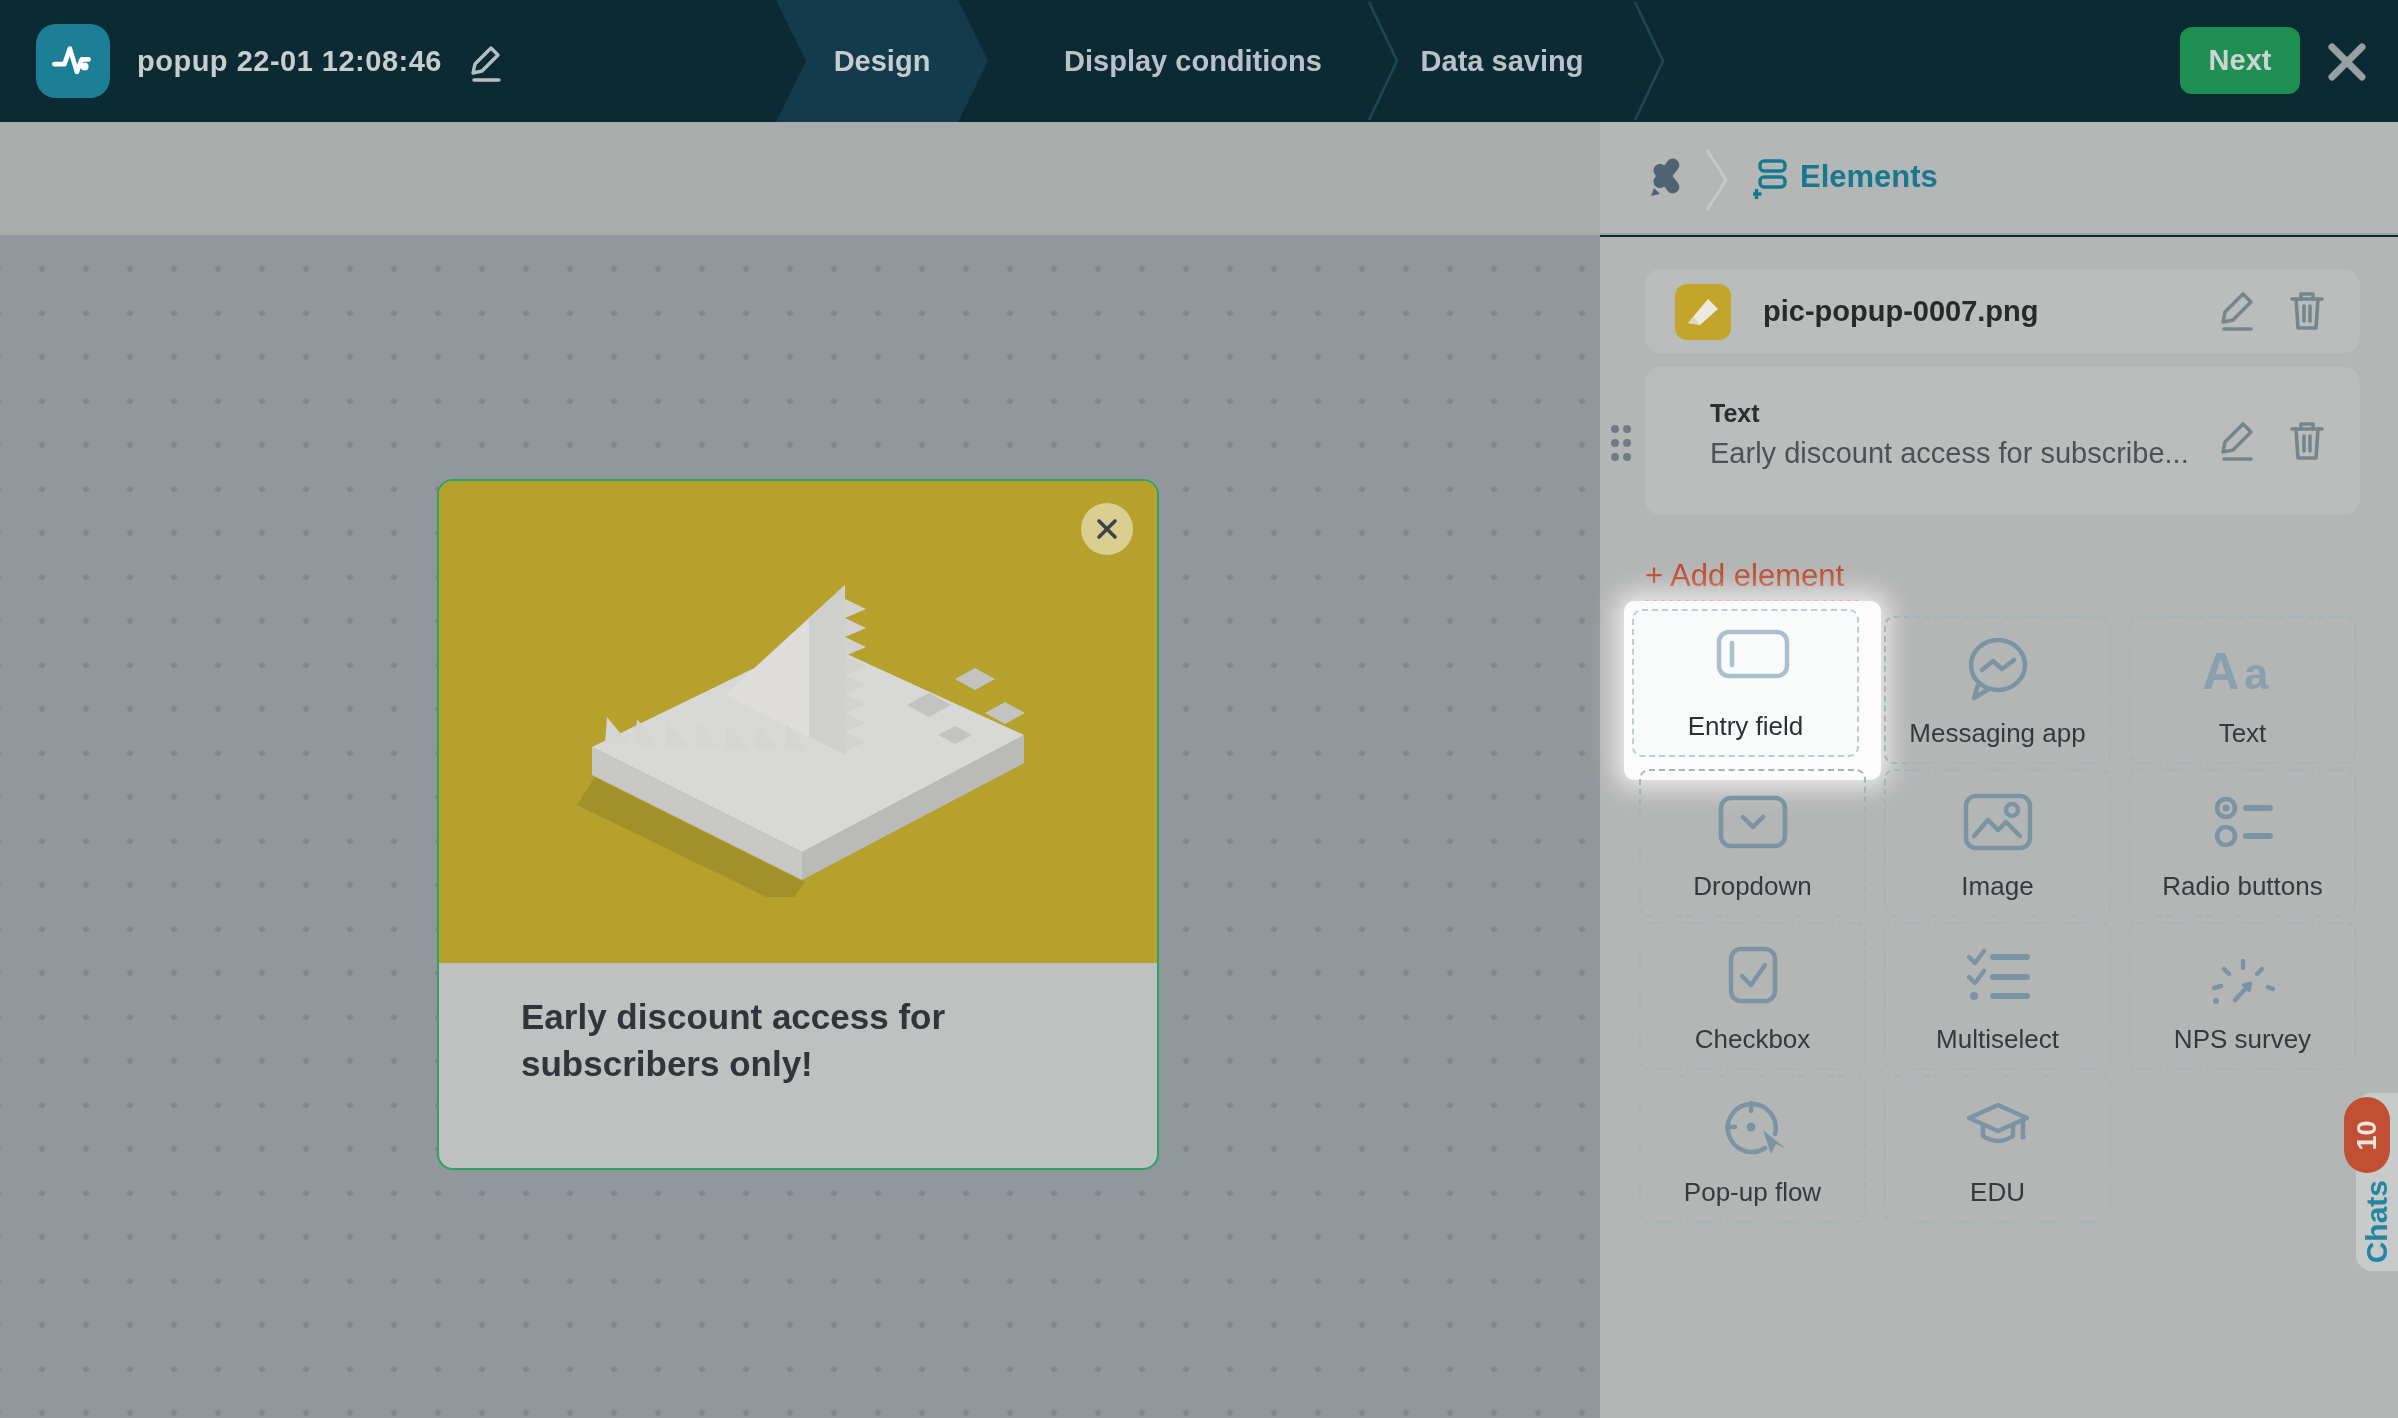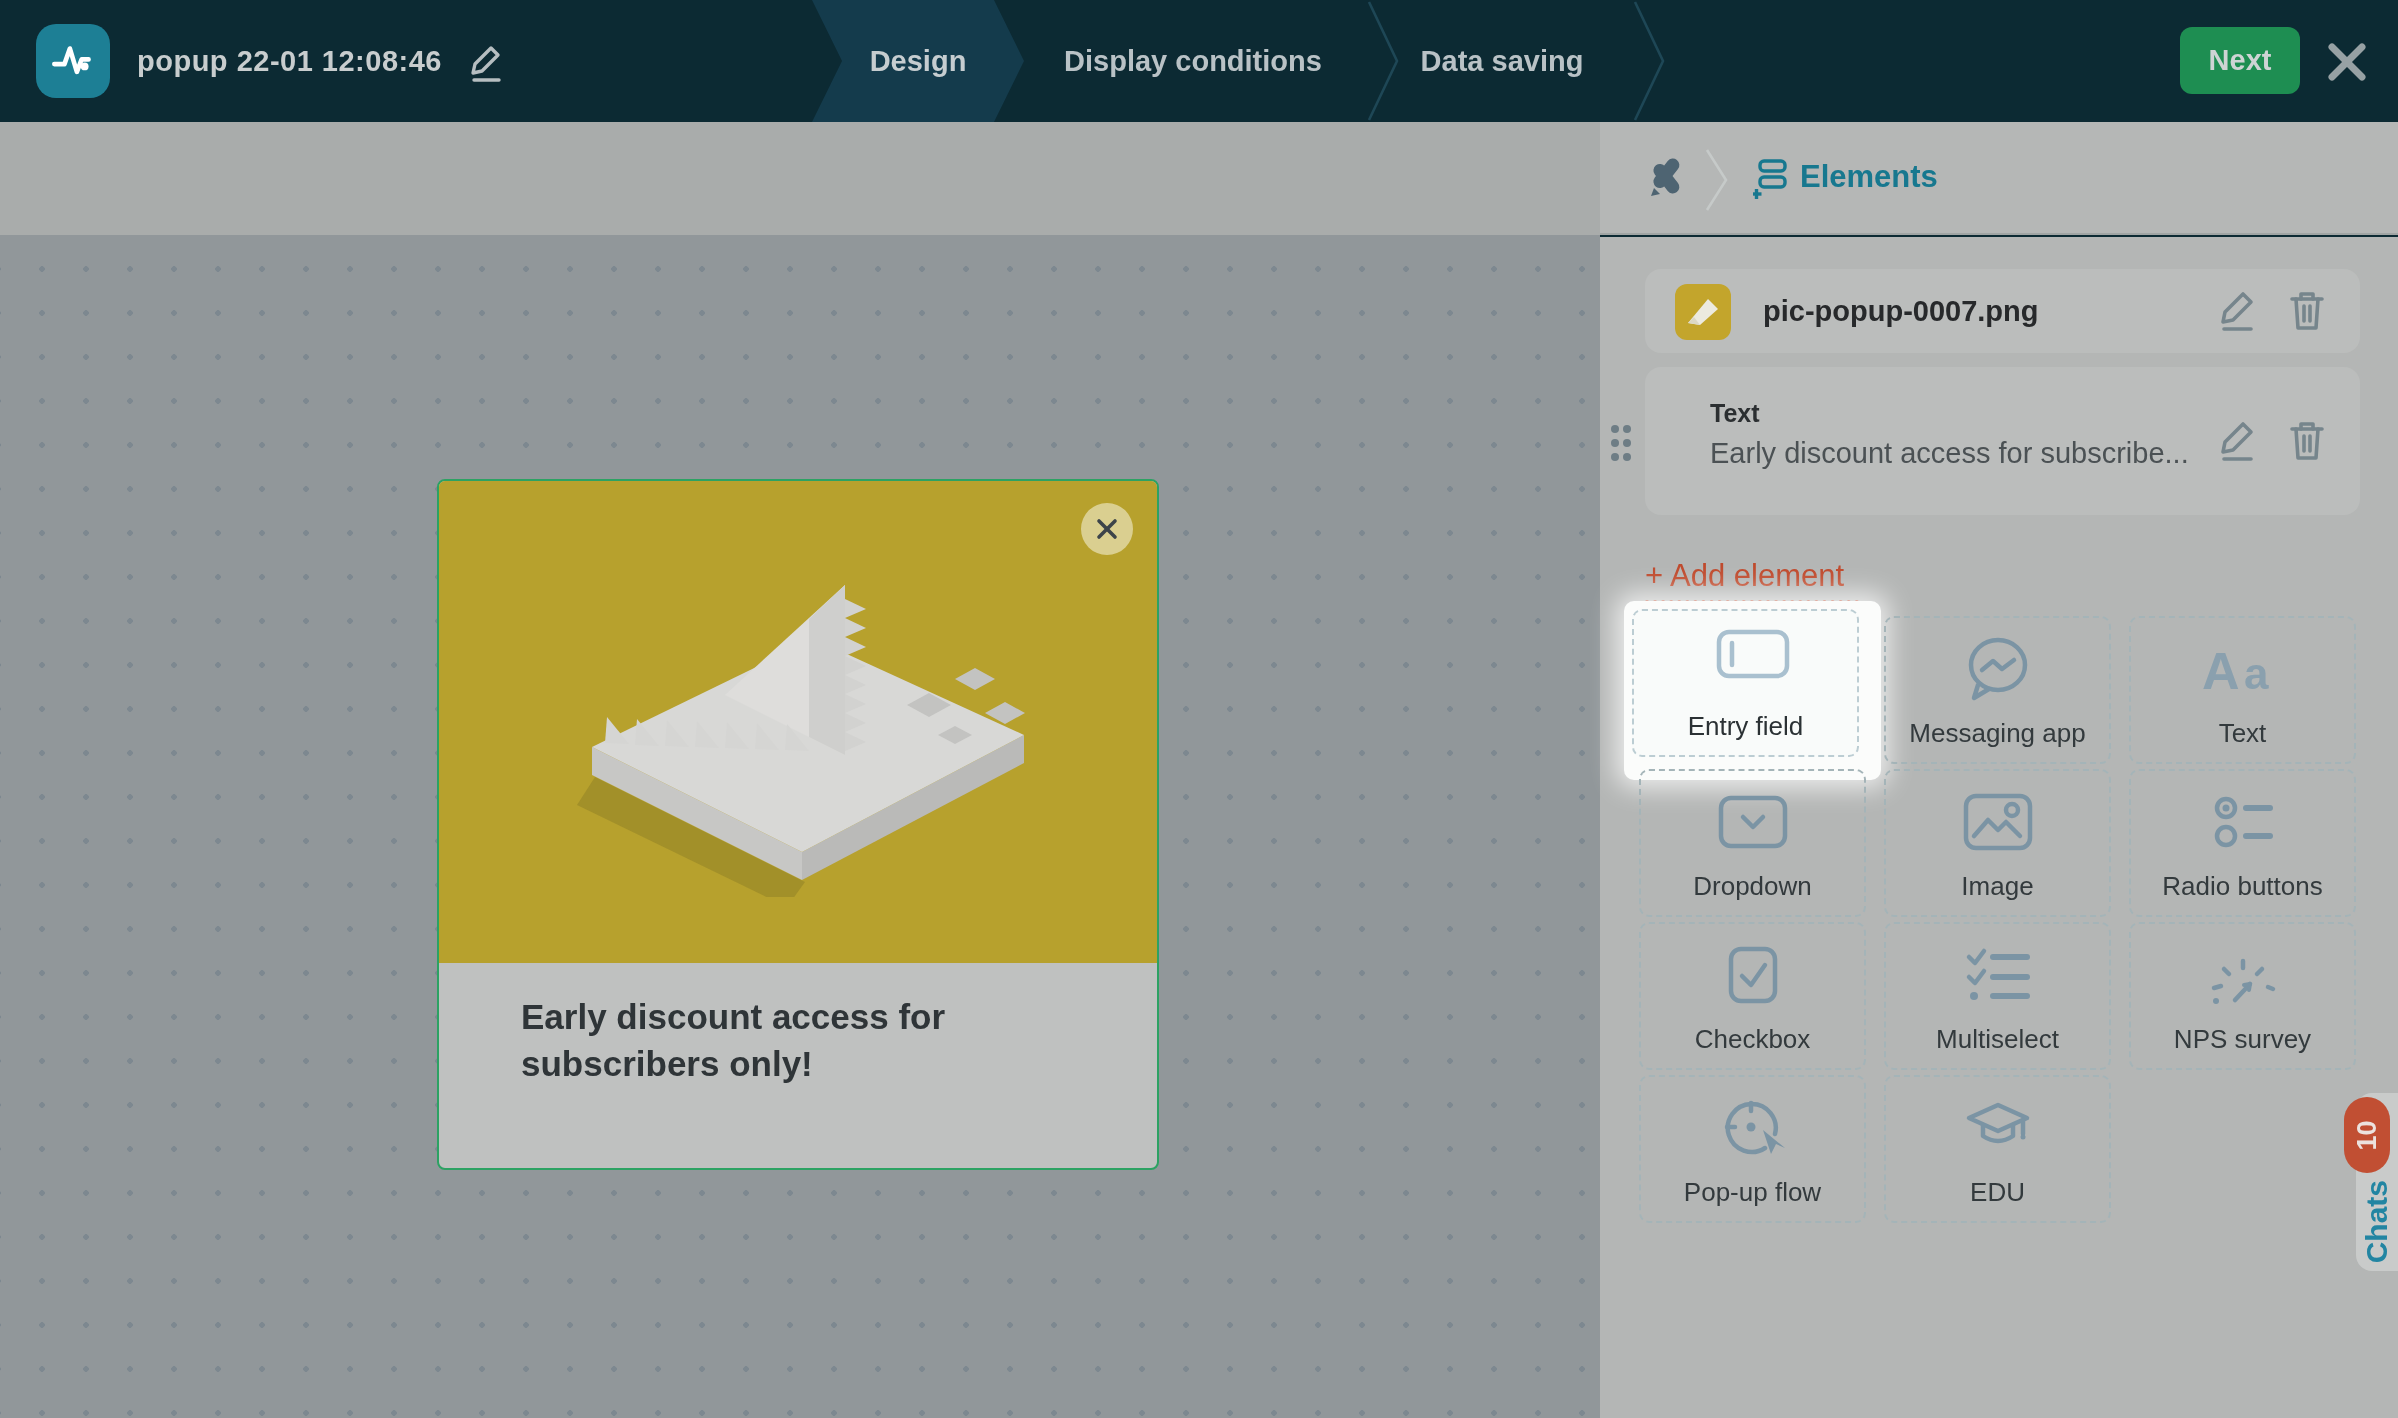--- a/index.html
+++ b/index.html
@@ -31,21 +31,21 @@
   .device-seg { flex:1; display:flex; align-items:center; justify-content:center; border-radius:16px; cursor:pointer; }
   .device-seg.active { background:#bec1c0; }
 
   
   .canvas { position:absolute; left:0; top:235px; width:1600px; height:1183px; background:#91979a;
             background-image:radial-gradient(circle, #7d8890 2.6px, transparent 3px);
             background-size:44px 44px; background-position:20px 12px; }
 
   
   .popup { position:absolute; left:437px; top:244px; width:722px; height:691px;
-           border:2px solid #2ca263; border-radius:8px; overflow:hidden; background:#bfc1c0; }
+           border:2px solid #2ca263; border-radius:16px; overflow:hidden; background:#bfc1c0; }
   .popup-img { position:relative; width:100%; height:482px; background:#b7a12d; }
   .popup-close { position:absolute; right:24px; top:22px; width:52px; height:52px; border-radius:50%;
                  background:rgba(248,246,225,0.55); display:flex; align-items:center; justify-content:center;
                  cursor:pointer; }
   .popup-body { padding:30px 95px 0 82px; }
   .popup-text { font-size:35px; font-weight:700; color:#2f3538; line-height:1.35; }
   .illu { position:absolute; left:138px; top:96px; }
 
   
   .panel-header { position:absolute; left:1600px; top:122px; width:798px; height:113px;
@@ -113,21 +113,21 @@
       </span>
     </div>
     <div class="app-title">popup 22-01 12:08:46</div>
     <span class="title-edit">
       <svg width="36" height="42" viewBox="0 0 36 42" fill="none">
         <path d="M23 6 L30 13 L14 29 L5 31 L7 22 Z" stroke="#b6bec1" stroke-width="3.4" stroke-linejoin="round"></path>
         <line x1="6" y1="38" x2="31" y2="38" stroke="#b6bec1" stroke-width="3.4" stroke-linecap="round"></line>
       </svg>
     </span>
 
-    <div class="tab active" style="left:812px; width:212px;">
+    <div class="tab active" style="left:776px; width:212px;">
       <span>Design</span>
     </div>
     <div class="tab" style="left:1015px; width:356px;">
       <span>Display conditions</span>
     </div>
     <div class="tab" style="left:1371px; width:262px;">
       <span>Data saving</span>
     </div>
     <span class="tab-sep" style="left:1366px;">
       <svg width="36" height="122" viewBox="0 0 36 122" fill="none">

